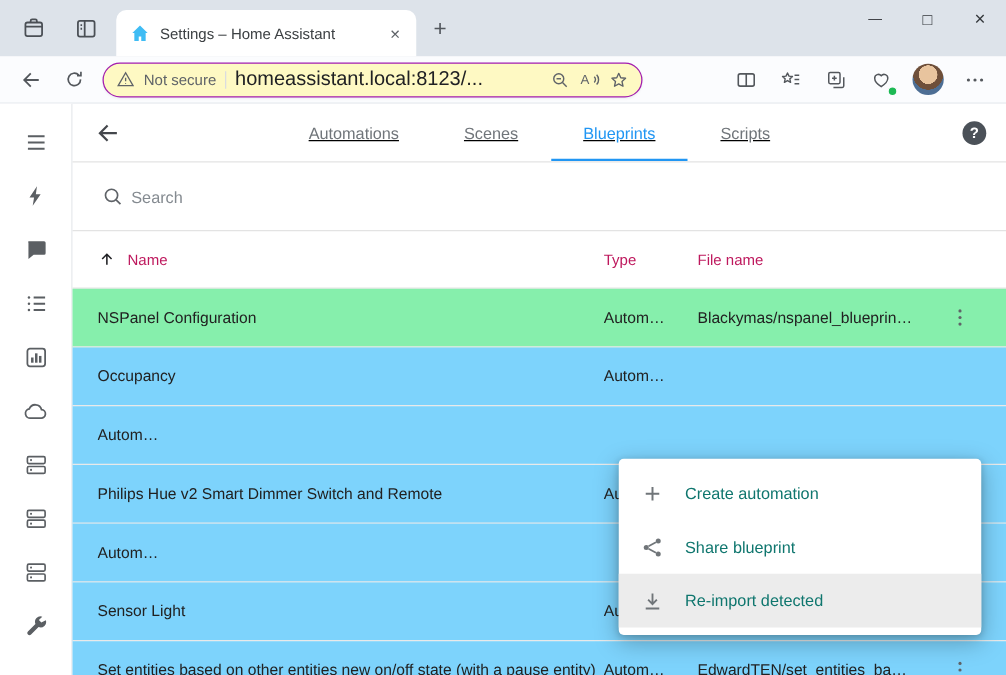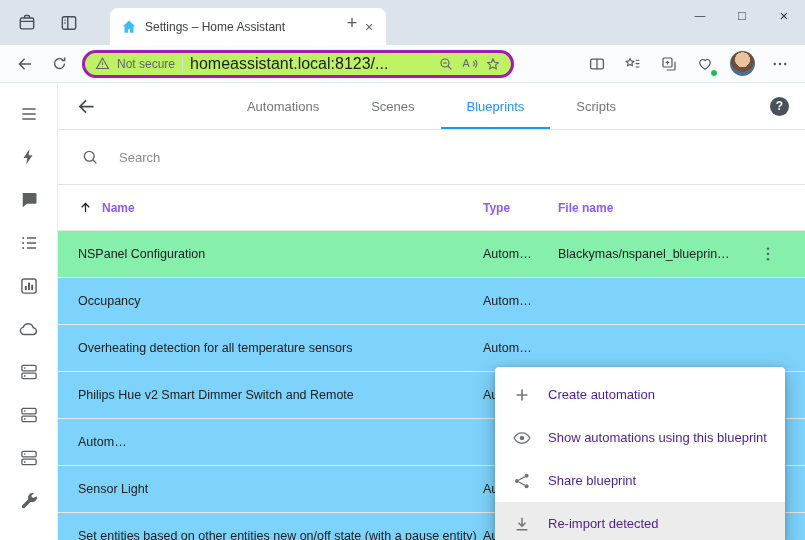--- a/index.html
+++ b/index.html
@@ -5,64 +5,64 @@
   *{margin:0;padding:0;box-sizing:border-box;}
   html,body{width:805px;height:540px;overflow:hidden;}
   body{font-family:"Liberation Sans",sans-serif;background:#fff;}
   .window{position:relative;width:805px;height:540px;overflow:hidden;background:#fff;}
 
   
   .titlebar{position:relative;height:45px;background:#dde3ea;}
   .tb-btn{position:absolute;top:11px;width:24px;height:24px;color:#4a4f55;display:flex;align-items:center;justify-content:center;}
   .tb-btn.b1{left:15px;}
   .tb-btn.b2{left:57px;}
-  .tab{position:absolute;left:110px;top:8px;width:276px;height:37px;background:#fff;border-radius:8px 8px 0 0;display:flex;align-items:center;padding:0 8px 0 11px;gap:8px;}
+  .tab{position:absolute;left:93px;top:8px;width:240px;height:37px;background:#fff;border-radius:8px 8px 0 0;display:flex;align-items:center;padding:0 8px 0 11px;gap:8px;}
   .tab-title{flex:1;font-size:12px;color:#3c4043;white-space:nowrap;overflow:hidden;}
   .tab-close{width:18px;height:18px;display:flex;align-items:center;justify-content:center;color:#5f6368;font-size:14px;border-radius:4px;}
   .newtab{position:absolute;left:341px;top:12px;width:22px;height:22px;color:#52575d;font-size:18px;font-weight:300;display:flex;align-items:center;justify-content:center;}
   .win-controls{position:absolute;right:0;top:0;display:flex;}
   .win-btn{width:42px;height:30px;display:flex;align-items:center;justify-content:center;font-size:11px;color:#33373b;}
 
   
   .navbar{height:38px;background:#fbfcfe;border-bottom:1px solid #e4e7eb;display:flex;align-items:center;padding:0 10px;gap:4px;}
   .nav-icon{width:30px;height:30px;display:flex;align-items:center;justify-content:center;color:#53575c;flex:0 0 auto;border-radius:6px;}
-  .address{width:432px;height:28px;background:#bef264;border:3px solid #a21caf;box-shadow:0 1px 2px rgba(0,0,0,.06);border-radius:14px;display:flex;align-items:center;padding:0 10px;gap:7px;margin:0 4px;}
+  .address{width:432px;height:28px;background:#fef9c3;border:1px solid #a21caf;box-shadow:0 1px 2px rgba(0,0,0,.06);border-radius:14px;display:flex;align-items:center;padding:0 10px;gap:7px;margin:0 4px;}
   .sec-label{font-size:12px;color:#5f6368;white-space:nowrap;}
   .divider{width:1px;height:14px;background:#dadce0;}
   .url{flex:1;font-size:16px;color:#202124;white-space:nowrap;overflow:hidden;}
   .addr-icon{color:#5f6368;flex:0 0 auto;display:flex;}
   .nav-right{margin-left:auto;display:flex;align-items:center;gap:6px;}
   .avatar{width:25px;height:25px;border-radius:50%;background:radial-gradient(circle at 50% 35%,#e8c49e 0 36%,#6e4f3a 37% 58%,#4d6e94 59%);flex:0 0 auto;margin:0 4px;}
   .essentials{position:relative;}
   .green-dot{position:absolute;right:2px;bottom:2px;width:8px;height:8px;border-radius:50%;background:#1db954;border:1.5px solid #fbfcfe;}
 
   
   .page{position:relative;display:flex;height:457px;background:#fff;}
   .ha-sidebar{width:58px;flex:0 0 58px;border-right:1px solid #e8eaed;display:flex;flex-direction:column;align-items:center;padding-top:9px;background:#fff;}
   .sb-item{width:44px;height:43px;display:flex;align-items:center;justify-content:center;color:#5b5f63;}
   .ha-main{flex:1;display:flex;flex-direction:column;min-width:0;}
   .ha-header{height:47px;flex:0 0 47px;border-bottom:1px solid #e3e3e3;display:flex;align-items:center;position:relative;}
   .ha-back{position:absolute;left:18px;color:#44474c;display:flex;}
-  .ha-tabs{flex:1;display:flex;justify-content:center;height:100%;}
+  .ha-tabs{flex:1;display:flex;justify-content:center;height:100%;text-decoration:underline;}
   .ha-tab{display:flex;align-items:center;padding:0 26px;font-size:13px;color:#70757a;height:100%;}
   .ha-tab.active{color:var(--accent,#2196f3);box-shadow:inset 0 -2px 0 var(--accent,#2196f3);}
   .ha-help{position:absolute;right:16px;width:19px;height:19px;border-radius:50%;background:#4b5158;color:#fff;font-size:12px;font-weight:bold;display:flex;align-items:center;justify-content:center;}
-  .search-row{height:55px;flex:0 0 55px;border-bottom:1px solid #e3e3e3;display:flex;align-items:center;padding-left:23px;gap:20px;color:#5f6368;}
+  .search-row{height:55px;flex:0 0 55px;border-bottom:1px solid #e3e3e3;display:flex;align-items:center;padding-left:23px;gap:6px;color:#5f6368;}
   .search-text{font-size:13px;color:#848a90;}
   .thead,.trow{display:grid;grid-template-columns:405px 75px 195px 30px;align-items:center;padding-left:20px;}
-  .thead{height:46px;flex:0 0 46px;border-bottom:1px solid #e3e3e3;font-size:12px;font-weight:bold;color:#8b5cf6;}
+  .thead{height:46px;flex:0 0 46px;border-bottom:1px solid #e3e3e3;font-size:12px;font-weight:normal;color:#be185d;}
   .th-name{display:flex;align-items:center;gap:9px;}
   .trow{height:47px;flex:0 0 47px;border-bottom:1px solid #e9e9e9;font-size:12.5px;color:#212121;background:#7dd3fc;}
   .trow.selected{background:#86efac;}
   .cell{white-space:nowrap;overflow:hidden;}
   .cell.dots{display:flex;justify-content:center;color:#5f6368;overflow:visible;}
 
   
   .context-menu{position:absolute;left:495px;top:284px;width:290px;background:#fff;border-radius:4px;box-shadow:0 5px 20px rgba(0,0,0,.28),0 1px 5px rgba(0,0,0,.16);padding:6px 0;z-index:10;}
-  .menu-item{height:43px;display:flex;align-items:center;gap:16px;padding:0 17px;font-size:13px;color:#4c1d95;}
+  .menu-item{height:43px;display:flex;align-items:center;gap:16px;padding:0 17px;font-size:13px;color:#0f766e;}
   .menu-item .mi-icon{color:#707579;display:flex;flex:0 0 auto;}
   .menu-item.hovered{background:#ececec;}
 
   svg{display:block;}
 </style>
 </head>
 <body>
 
 <div class="window">
 
@@ -304,21 +304,20 @@
             </svg>
         </div>
       </div>
       <div class="trow">
         <div class="cell">Occupancy</div>
         <div class="cell">Autom…</div>
         <div class="cell"></div>
         <div class="cell dots"></div>
       </div>
       <div class="trow">
-        <div class="cell">Overheating detection for all temperature sensors</div>
         <div class="cell">Autom…</div>
         <div class="cell"></div>
         <div class="cell dots"></div>
       </div>
       <div class="trow">
         <div class="cell">Philips Hue v2 Smart Dimmer Switch and Remote</div>
         <div class="cell">Autom…</div>
         <div class="cell"></div>
         <div class="cell dots"></div>
       </div>
@@ -349,29 +348,20 @@
     </main>
 
     <div class="context-menu">
       <div class="menu-item">
         <span class="mi-icon">
           <svg width="20" height="20" viewBox="0 0 24 24" fill="none" stroke="currentColor" stroke-width="1.9">
               <path d="M12 5.5v13M5.5 12h13"></path>
             </svg>
         </span>
         <span>Create automation</span>
-      </div>
-      <div class="menu-item">
-        <span class="mi-icon">
-          <svg width="20" height="20" viewBox="0 0 24 24" fill="none" stroke="currentColor" stroke-width="1.7">
-              <path d="M2.5 12S6 5.8 12 5.8 21.5 12 21.5 12 18 18.2 12 18.2 2.5 12 2.5 12z"></path>
-              <circle cx="12" cy="12" r="2.7" fill="currentColor" stroke="none"></circle>
-            </svg>
-        </span>
-        <span>Show automations using this blueprint</span>
       </div>
       <div class="menu-item">
         <span class="mi-icon">
           <svg width="20" height="20" viewBox="0 0 24 24" fill="none" stroke="currentColor" stroke-width="1.7">
               <circle cx="6" cy="12" r="2.4" fill="currentColor" stroke="none"></circle>
               <circle cx="17.5" cy="5.8" r="2.4" fill="currentColor" stroke="none"></circle>
               <circle cx="17.5" cy="18.2" r="2.4" fill="currentColor" stroke="none"></circle>
               <path d="M8.2 10.8 15.3 7M8.2 13.2l7.1 3.8"></path>
             </svg>
         </span>

